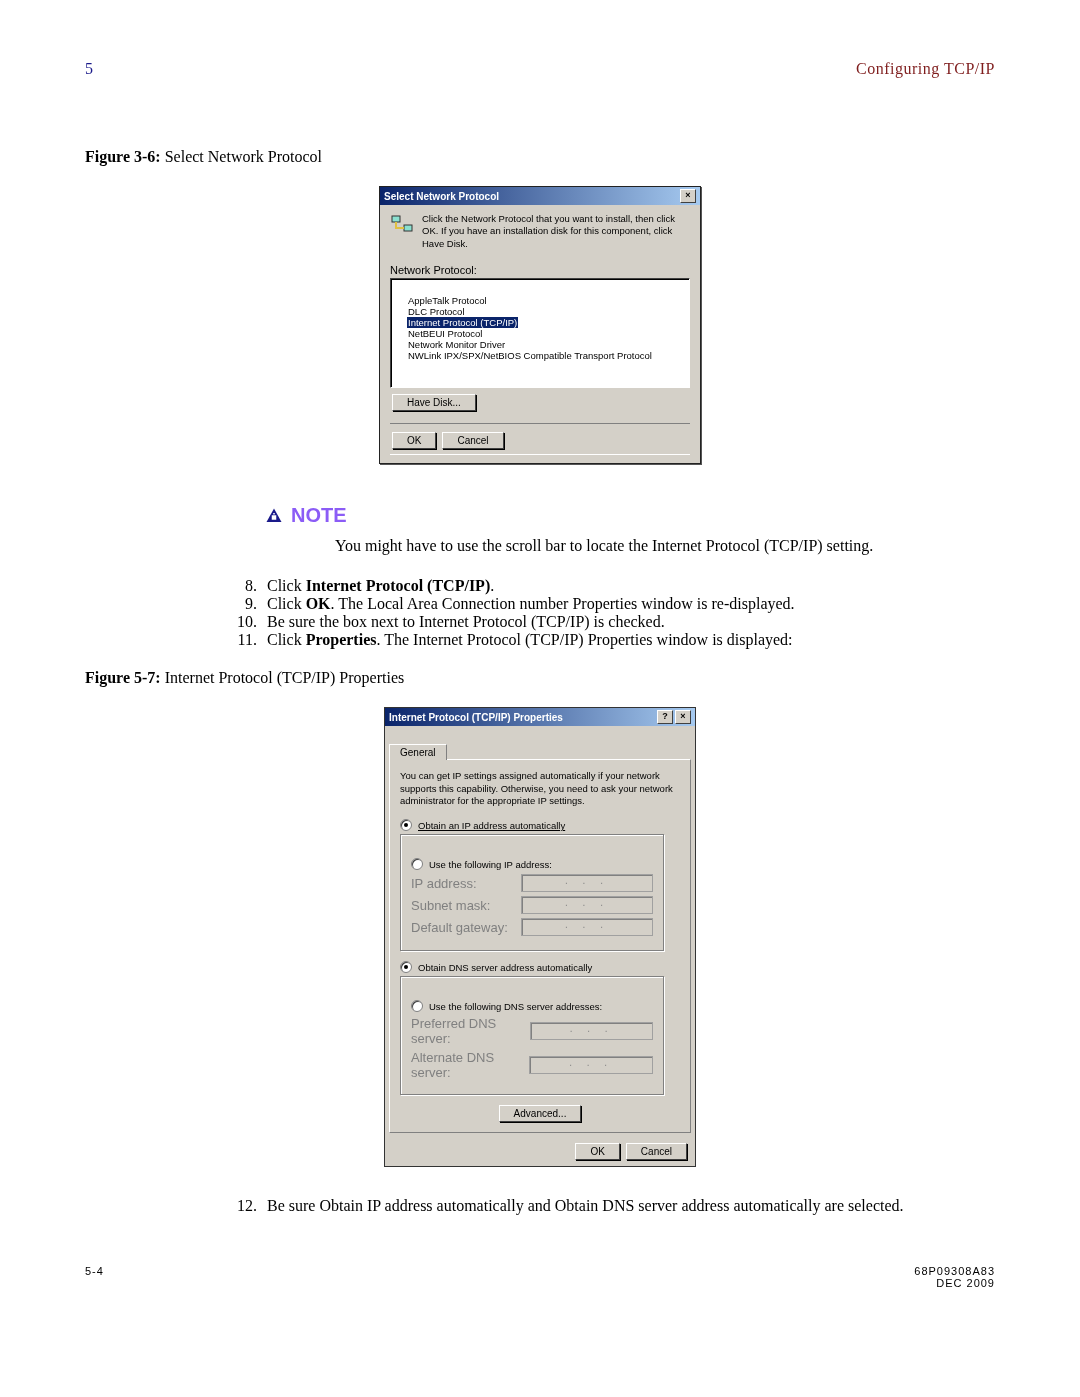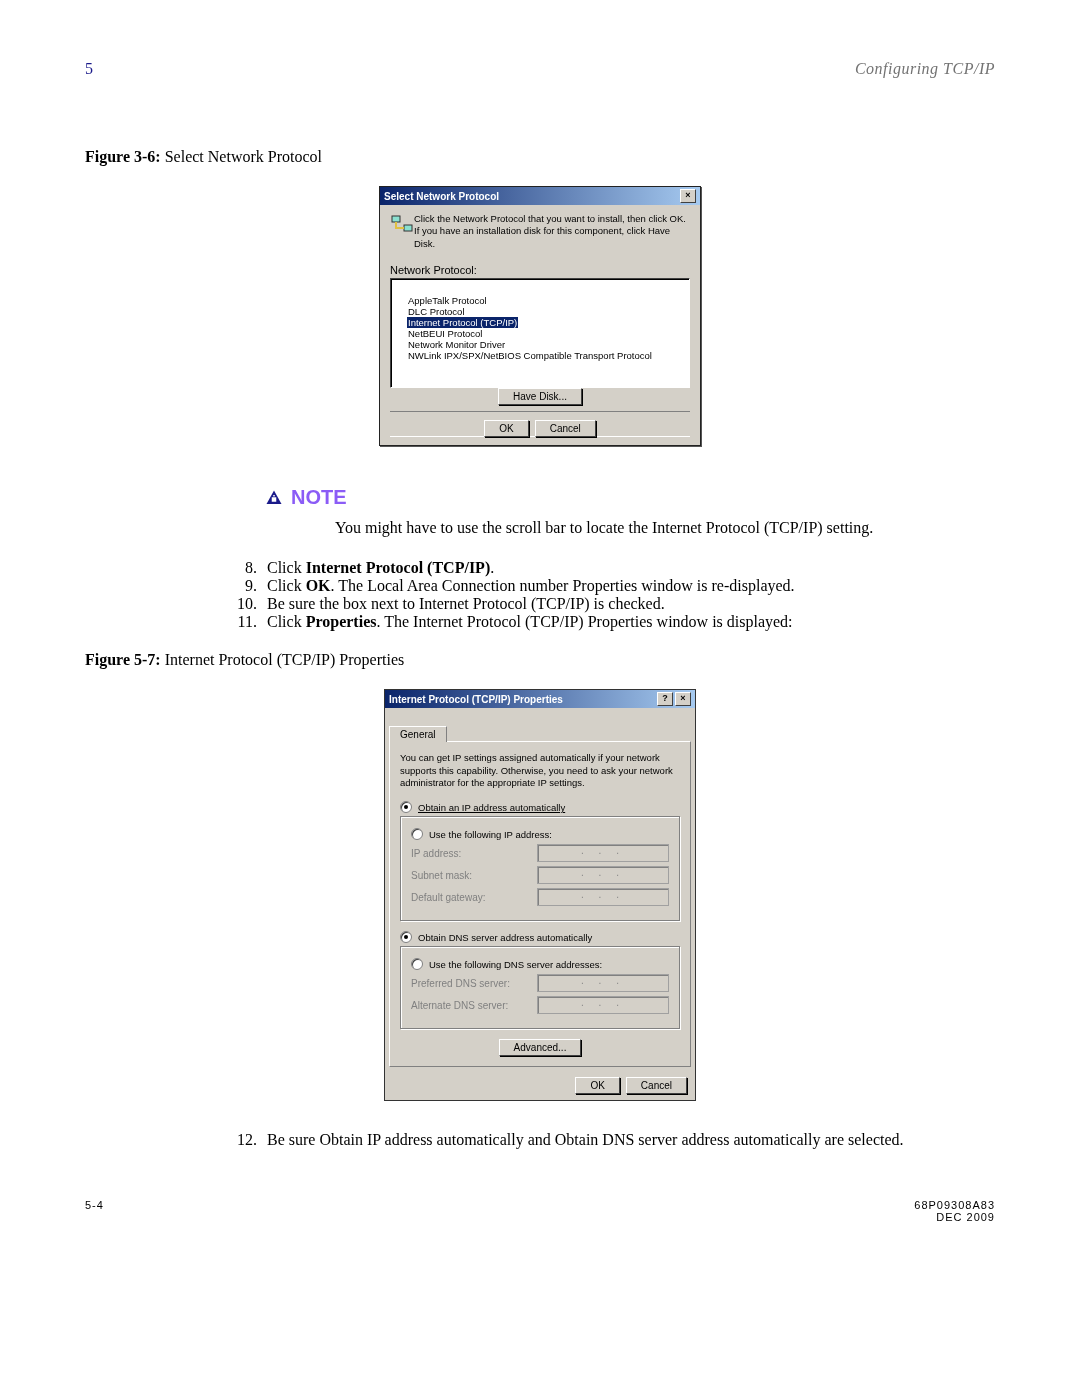--- a/index.html
+++ b/index.html
@@ -11,21 +11,21 @@
   box-sizing: border-box;
   color: #000;
 }
 .header-row {
   display: flex;
   justify-content: space-between;
   font-size: 16px;
   margin-bottom: 70px;
 }
 .header-left { color: #1a1a8a; }
-.header-right { color: #737373; letter-spacing: 0.5px; font-style: italic; }
+.header-right { color: #7f1d1d; letter-spacing: 0.5px; }
 .figure-caption { font-size: 16px; margin: 10px 0 20px 0; }
 .figure-caption .bold { font-weight: bold; }
 .dialog-center { display: flex; justify-content: center; margin: 10px 0 30px 0; }
 .win-dialog {
   background: #d4d0c8;
   border: 1px solid #222;
   width: 320px;
   font-family: Tahoma, Arial, sans-serif;
   font-size: 10px;
   box-shadow: 1px 1px 0 #555;
@@ -47,42 +47,42 @@
   border-right-color: #404040;
   border-bottom-color: #404040;
   width: 14px; height: 12px;
   font-family: Arial;
   font-size: 9px;
   text-align: center;
   line-height: 11px;
   color: #000;
 }
 .dialog-body { padding: 8px 10px; }
-.info-row { display: flex; margin-bottom: 14px; }
+.info-row { display: flex; gap: 8px; margin-bottom: 14px; }
 .net-icon {
   width: 24px; height: 24px;
   flex-shrink: 0;
 }
 .info-text { font-size: 9.5px; line-height: 1.3; }
 .label-above { font-size: 11px; margin-bottom: 2px; }
 .listbox {
   background: #fff;
   border: 1px solid #808080;
   border-top-color: #404040;
   border-left-color: #404040;
   border-right-color: #fff;
   border-bottom-color: #fff;
   box-shadow: inset 1px 1px 0 #000;
   padding: 16px;
   height: 76px;
   overflow: hidden;
 }
 .listbox-item { font-size: 9.5px; padding: 0 1px; }
 .listbox-item.selected { background: #0a246a; color: #fff; display: inline-block; }
-.btn-row { display: flex; justify-content: center; padding: 0 2px; gap: 6px; }
+.btn-row { display: flex; justify-content: flex-start; padding: 6px 2px; gap: 6px; }
 .btn-row.divider { border-top: 1px solid #808080; box-shadow: 0 -1px 0 #fff inset; padding-top: 8px; margin-top: 6px; }
 .win-button {
   background: #d4d0c8;
   border: 1px solid #fff;
   border-right-color: #404040;
   border-bottom-color: #404040;
   box-shadow: 1px 1px 0 #000;
   padding: 2px 14px;
   font-size: 10px;
   font-family: Tahoma, Arial;
@@ -120,26 +120,26 @@
   margin: 0 4px 4px 4px;
   padding: 10px;
 }
 .desc-text { font-size: 9.5px; line-height: 1.3; margin-bottom: 12px; }
 .radio-row { display: flex; align-items: center; gap: 6px; font-size: 9.5px; margin: 3px 0; }
 .radio { width: 10px; height: 10px; border-radius: 50%; background: #fff; border: 1px solid #808080; box-shadow: inset 1px 1px 0 #404040; display: inline-flex; align-items: center; justify-content: center; }
 .radio.checked::after { content: ""; width: 4px; height: 4px; background: #000; border-radius: 50%; }
 .groupbox {
   border: 1px solid #808080;
   box-shadow: 1px 1px 0 #fff inset, 1px 1px 0 #fff;
-  padding: 8px 10px 10px 10px;
-  margin: 2px 0 10px 0;
+  padding: 20px 10px 10px 10px;
+  margin: 2px 16px 10px 0;
 }
 .groupbox .radio-row { margin-left: 0; }
 .field-row { display: flex; justify-content: space-between; align-items: center; margin: 4px 0; }
-.field-label { color: #808080; font-size: 10px; text-align: right; }
+.field-label { color: #808080; font-size: 13px; }
 .ip-input {
   background: #d4d0c8;
   border: 1px solid #a0a0a0;
   box-shadow: inset 1px 1px 0 #808080;
   width: 130px; height: 16px;
   font-size: 10px;
   text-align: center;
   color: #888;
   letter-spacing: 6px;
 }

